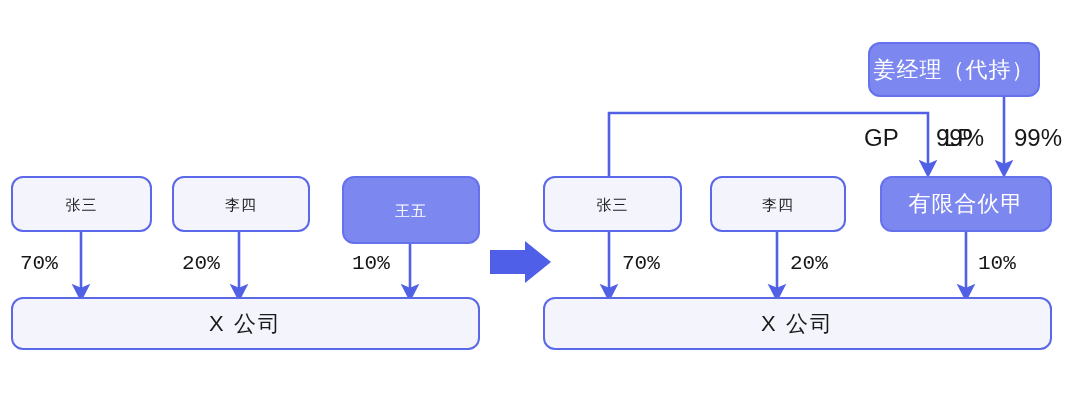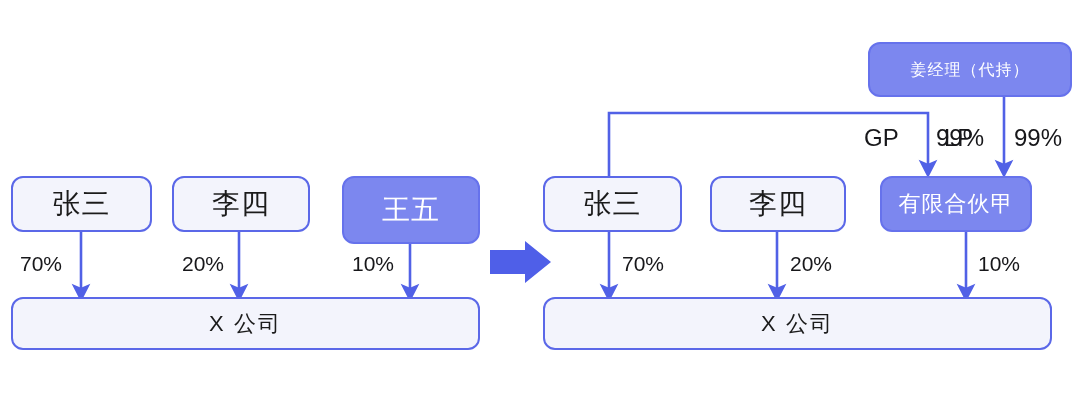--- a/index.html
+++ b/index.html
@@ -28,21 +28,21 @@
     pointer-events: none;
   }
   .node {
     position: absolute;
     box-sizing: border-box;
     border: 2.2px solid #5b68e8;
     border-radius: 12px;
     display: flex;
     align-items: center;
     justify-content: center;
-    font-size: 28px;
+    font-size: 15px;
     letter-spacing: 1px;
     line-height: 1;
     white-space: nowrap;
   }
   .node.light {
     background: #f3f4fc;
     color: #1b1b1b;
   }
   .node.filled {
     background: #7c87ef;
@@ -52,21 +52,21 @@
   .node.wide {
     font-size: 22px;
     letter-spacing: 2px;
   }
   .edge-label {
     position: absolute;
     font-size: 21px;
     color: #17171a;
     line-height: 1;
     white-space: nowrap;
-    font-family: Liberation Sans, sans-serif;
+    font-family: Liberation Mono, monospace;
   }
   .edge-label.sans {
     font-family: "Liberation Sans", "DejaVu Sans", sans-serif;
     font-size: 24px;
   }
 </style>
 </head>
 <body>
 
 <div id="stage">
@@ -130,33 +130,33 @@
   <div class="edge-label" style="left:20px; top:253px;">
     <span>70%</span>
   </div>
   <div class="edge-label" style="left:182px; top:253px;">
     <span>20%</span>
   </div>
   <div class="edge-label" style="left:352px; top:253px;">
     <span>10%</span>
   </div>
 
-  <div class="node filled" style="left:868px; top:42px; width:204px; height:55px; font-size:16px;">
+  <div class="node filled" style="left:868px; top:42px; width:172px; height:55px; font-size:22px;">
     <span>姜经理（代持）</span>
   </div>
 
   <div class="node light" style="left:543px; top:176px; width:139px; height:56px;">
     <span>张三</span>
   </div>
 
   <div class="node light" style="left:710px; top:176px; width:136px; height:56px;">
     <span>李四</span>
   </div>
 
-  <div class="node filled" style="left:880px; top:176px; width:152px; height:56px; font-size:22px;">
+  <div class="node filled" style="left:880px; top:176px; width:172px; height:56px; font-size:22px;">
     <span>有限合伙甲</span>
   </div>
 
   <div class="node light wide" style="left:543px; top:297px; width:509px; height:53px;">
     <span>X 公司</span>
   </div>
 
   <div class="edge-label sans" style="left:864px; top:126px;">
     <span>GP</span>
   </div>

